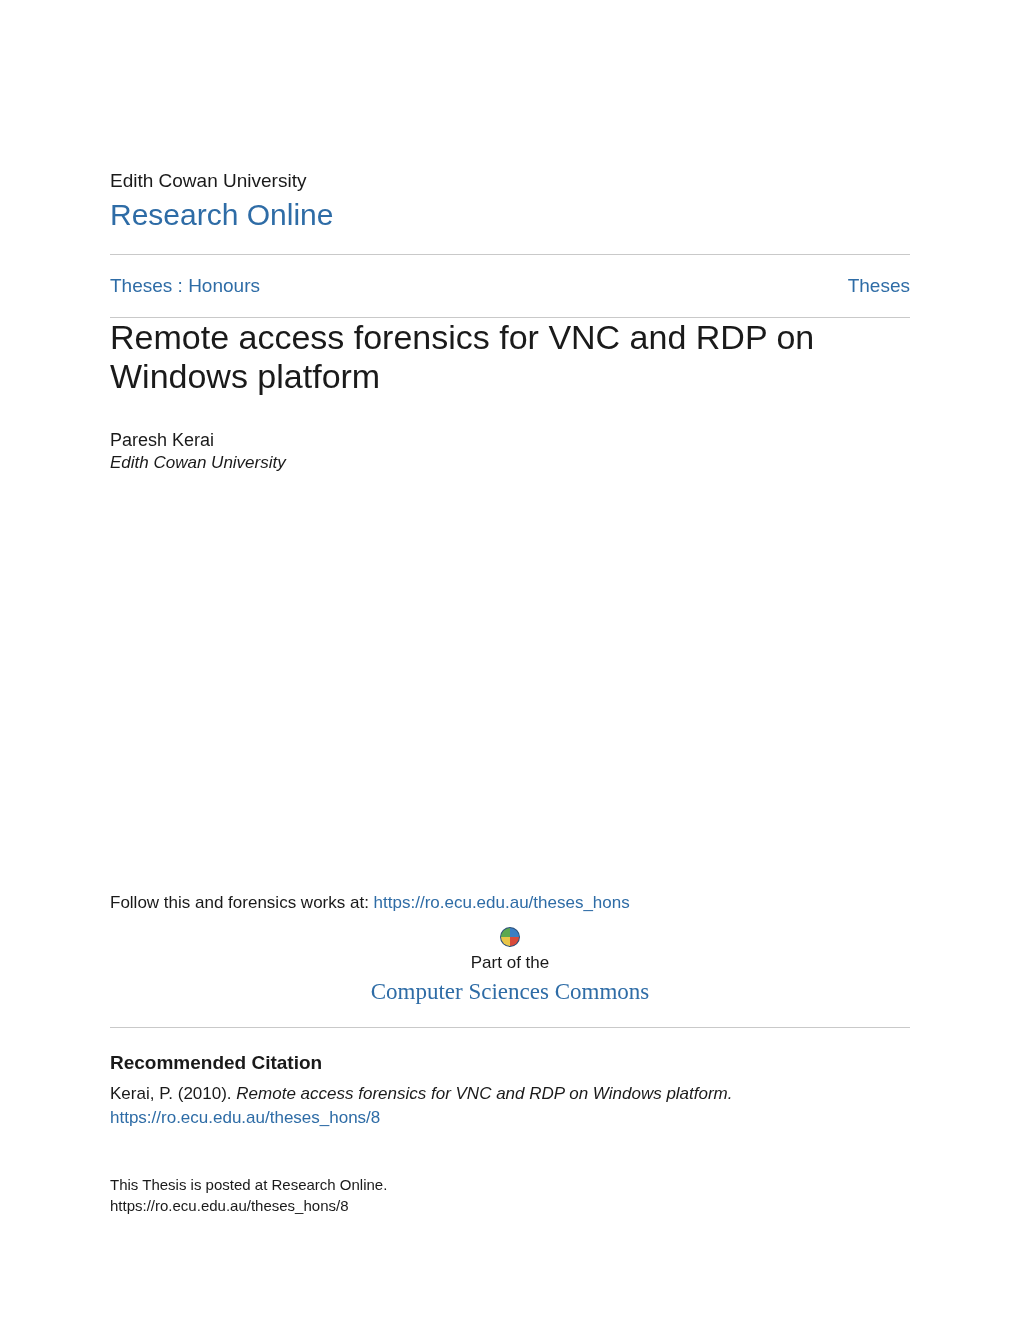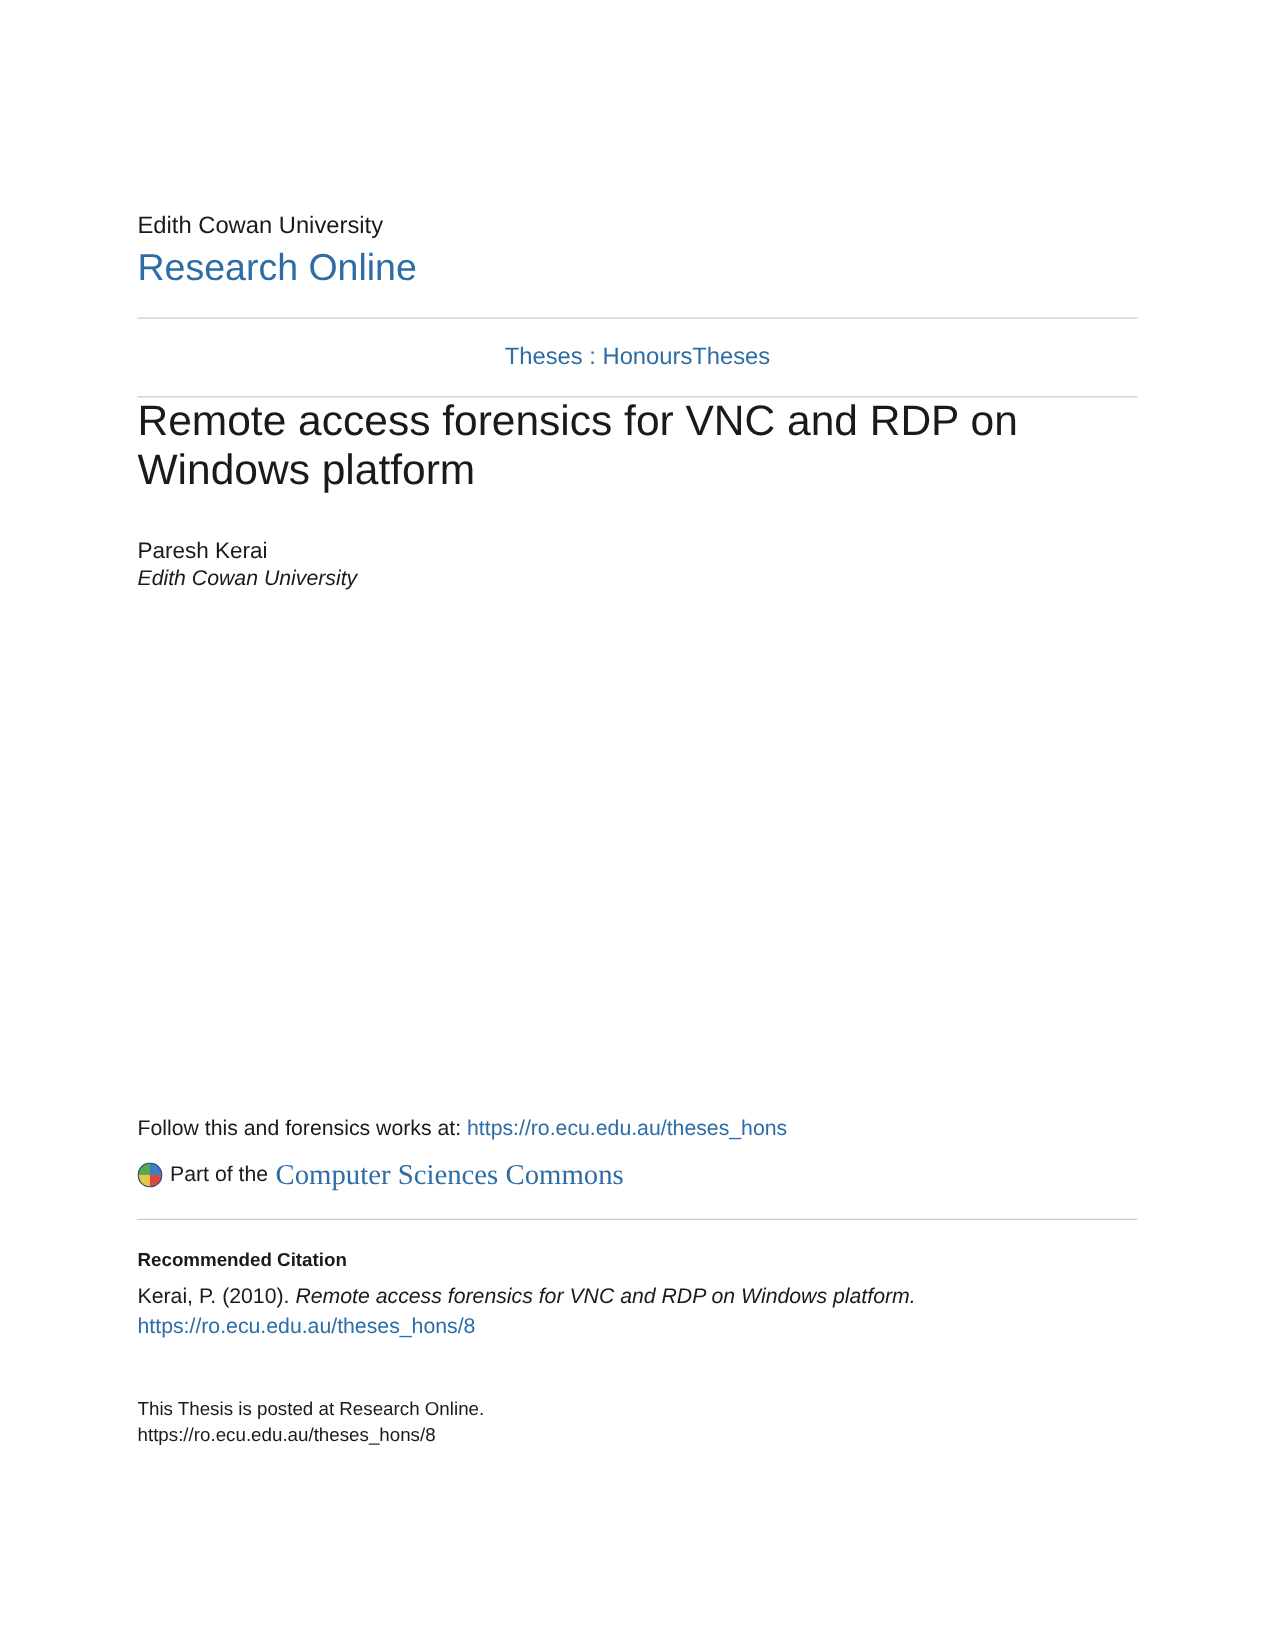--- a/index.html
+++ b/index.html
@@ -28,21 +28,21 @@
       font-weight: 400;
       margin-bottom: 22px;
     }
     .divider {
       border: none;
       border-top: 1px solid #c9c9c9;
       margin: 0;
     }
     .links-row {
       display: flex;
-      justify-content: center;
+      justify-content: space-between;
       padding: 20px 0;
     }
     .link {
       color: #2e6ca6;
       font-size: 19px;
       text-decoration: none;
     }
     .year {
       font-size: 18px;
       color: #1a1a1a;
@@ -73,37 +73,38 @@
       color: #1a1a1a;
     }
     .follow-row {
       margin-bottom: 14px;
     }
     .part-row {
       display: flex;
       align-items: center;
       gap: 6px;
       margin-bottom: 22px;
+      flex-direction: column;
     }
     .network-icon {
       width: 20px;
       height: 20px;
       position: relative;
       flex-shrink: 0;
     }
     .network-icon svg {
       width: 100%;
       height: 100%;
     }
     .part-text {
       font-size: 17px;
       color: #1a1a1a;
     }
     .rec-heading {
-      font-size: 15px;
+      font-size: 19px;
       font-weight: bold;
       color: #1a1a1a;
       margin-top: 24px;
       margin-bottom: 8px;
     }
     .citation {
       font-size: 17px;
       color: #1a1a1a;
       line-height: 1.4;
     }

